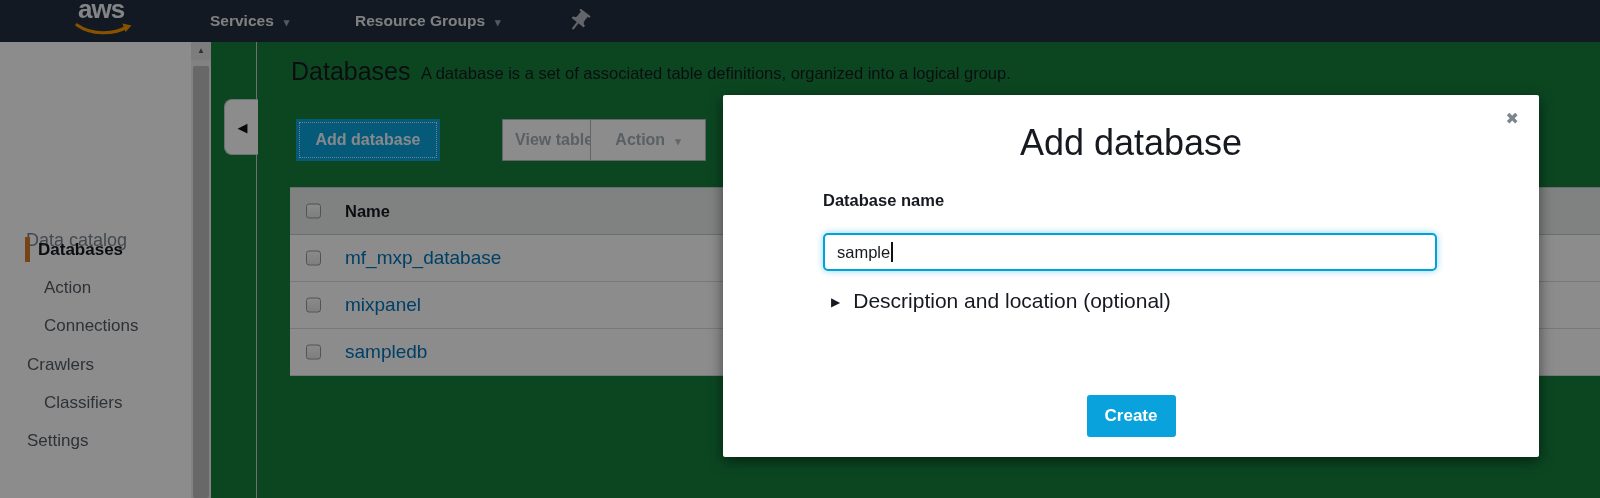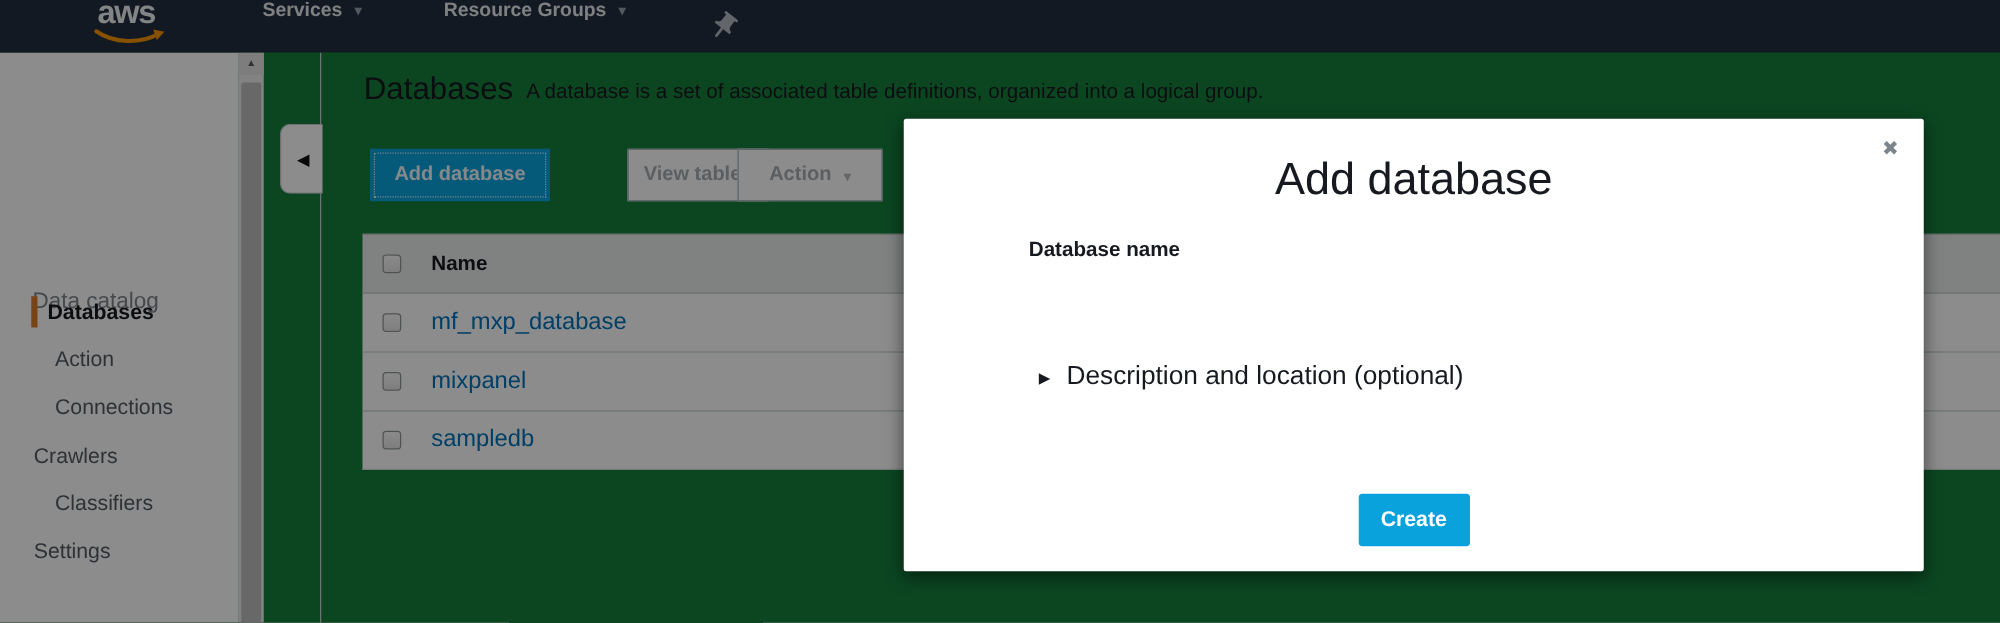--- a/index.html
+++ b/index.html
@@ -7,21 +7,21 @@
   #screen {
     position:relative; width:1600px; height:498px; overflow:hidden;
     background:#15803d; font-family:Liberation Sans, sans-serif;
   }
 
   
   #topnav { position:absolute; left:0; top:0; width:100%; height:42px; background:#232f3e; z-index:5; }
   .aws-logo { position:absolute; left:75px; top:0; width:64px; height:42px; cursor:pointer; }
   .aws-logo-text { position:absolute; left:3px; top:-6px; color:#eef1f4; font-size:26px; font-weight:700; letter-spacing:-1px; }
   .aws-swoosh { position:absolute; left:0; top:22px; }
-  .nav-item { position:absolute; top:0; height:42px; display:flex; gap:10px;
+  .nav-item { position:absolute; top:0; height:42px; display:flex; align-items:center; gap:10px;
               color:#e6eaed; font-size:15.5px; font-weight:700; cursor:pointer; }
   #nav-services { left:210px; }
   #nav-rg { left:355px; }
   .nav-caret { color:#99a2ac; font-size:11px; padding-top:2px; }
   .nav-pin { position:absolute; left:566px; top:8px; width:26px; height:26px; cursor:pointer; }
 
   
   #sidebar { position:absolute; left:0; top:42px; width:191px; bottom:0; background:#fff; }
   .sb-title { position:absolute; left:28px; top:72px; width:112px; font-size:29px; line-height:34px; color:#545b64; }
   .sb-section { position:absolute; left:26px; top:188px; font-size:18px; color:#7c868f; }
@@ -177,20 +177,24 @@
       </div>
     </div>
   </main>
 
   <div id="overlay"></div>
 
   <div id="modal">
     <span id="modal-close">✖</span>
     <h2 class="modal-title">Add database</h2>
     <span class="field-label">Database name</span>
+    <div class="txt-input">
+      <span>sample</span>
+      <span class="caret-bar"></span>
+    </div>
     <div class="expander">
       <span class="exp-arrow">▶</span>
       <span>Description and location (optional)</span>
     </div>
     <div class="modal-actions">
       <button id="btn-create">Create</button>
     </div>
   </div>
 
 </div>

